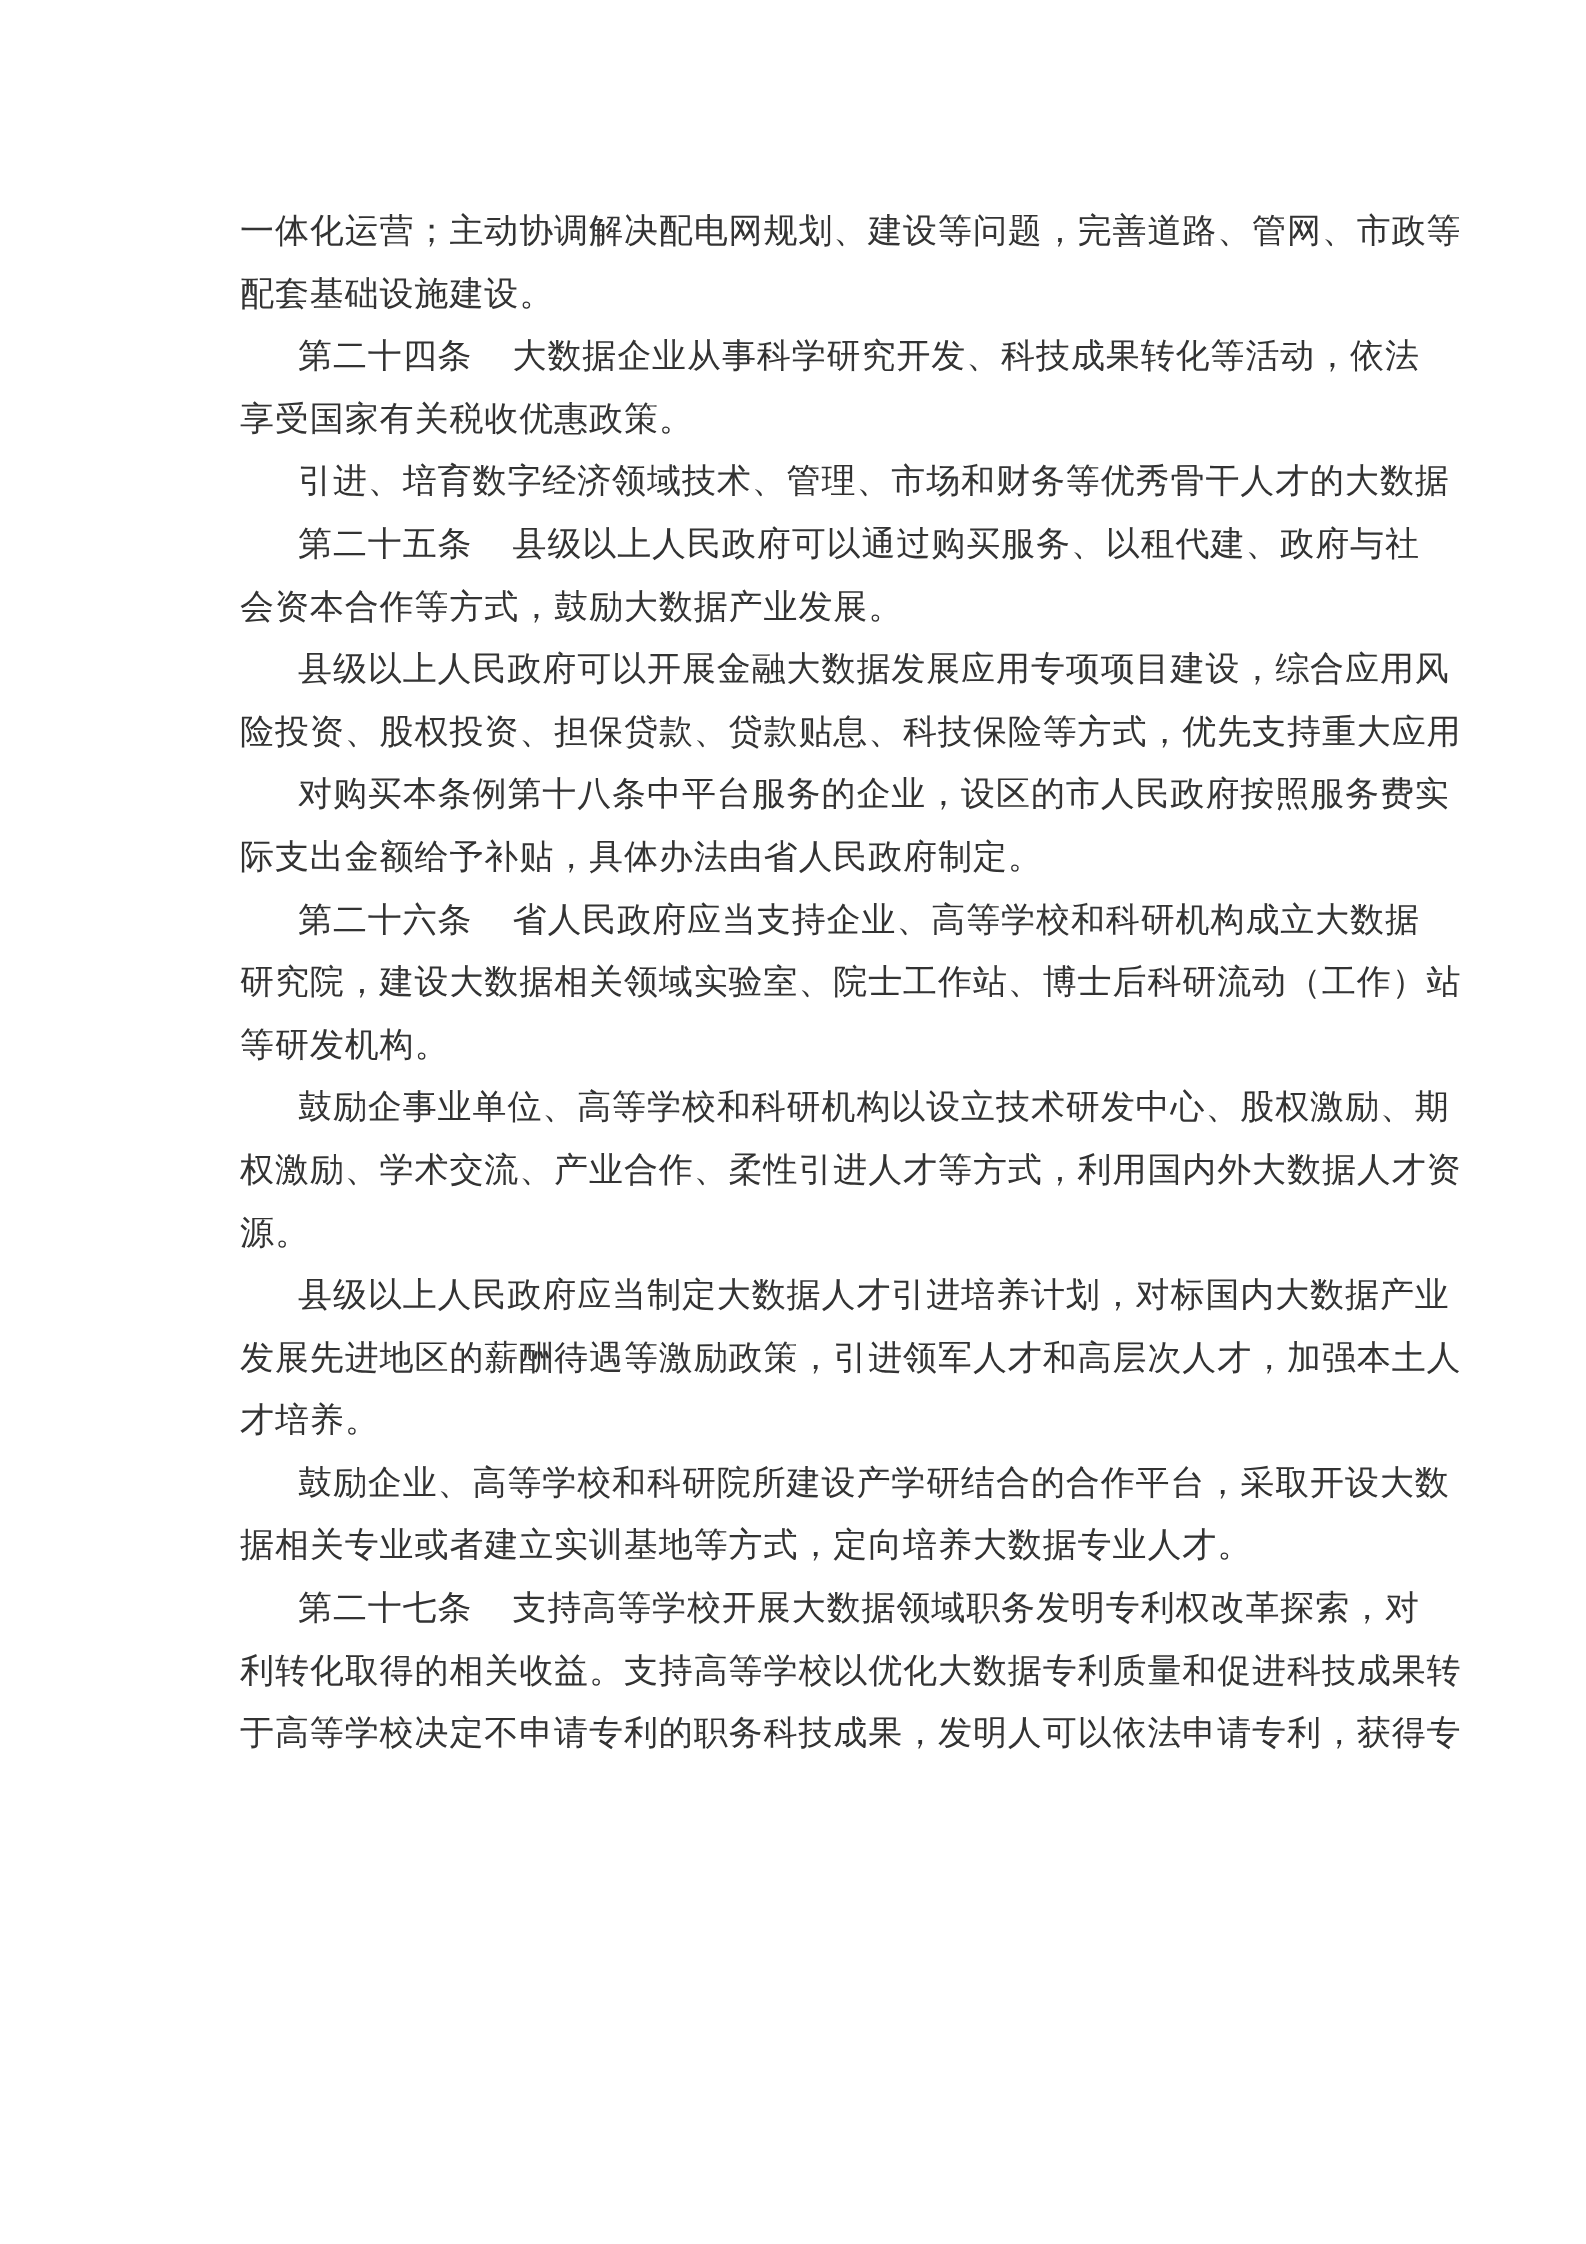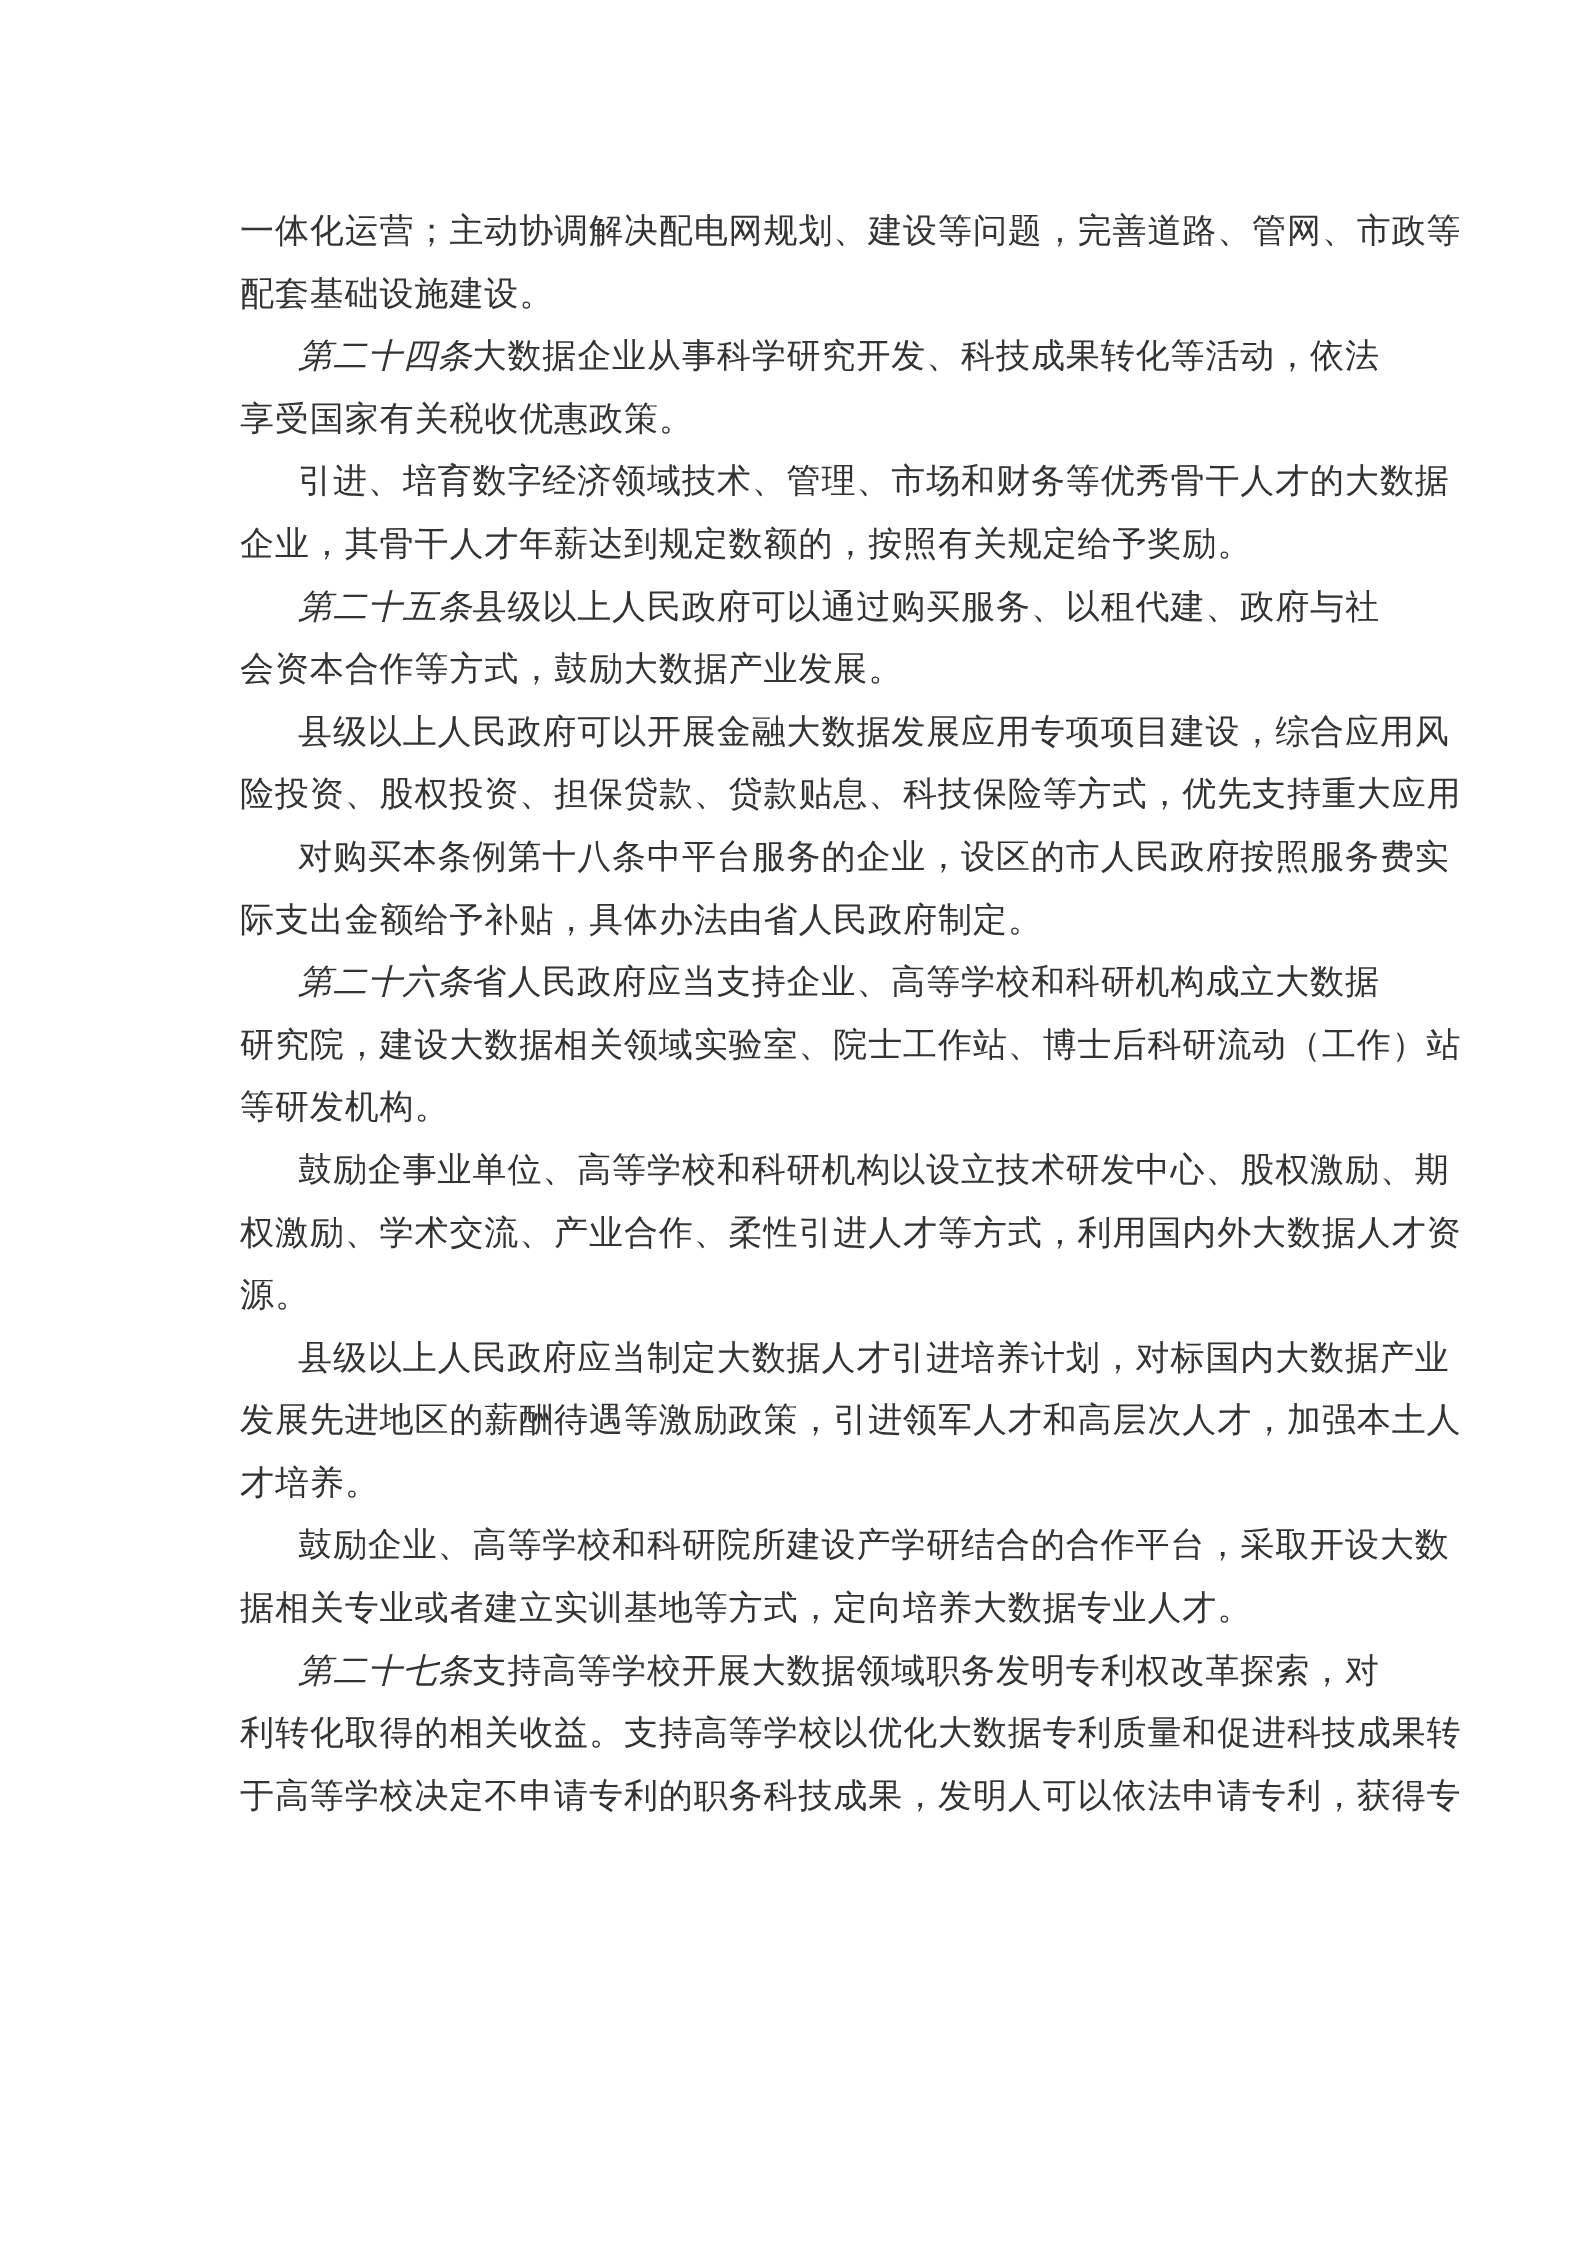--- a/index.html
+++ b/index.html
@@ -24,21 +24,21 @@
       color: #333333;
       letter-spacing: 0.9px;
     }
     .para {
       margin: 0;
       padding: 0;
       text-align: justify;
       text-justify: inter-ideograph;
     }
     .article-no {
-      font-style: italic;
+      margin-right: 40px;
     }
     .line {
       display: block;
       white-space: nowrap;
       text-align: justify;
       text-align-last: justify;
     }
     .line.last {
       text-align-last: left;
     }
@@ -53,21 +53,20 @@
     <span class="line last">配套基础设施建设。</span>
   </div>
 
   <div class="para">
     <span class="line"><span style="display:inline-block;width:58px;"></span><span class="article-no">第二十四条</span><span>大数据企业从事科学研究开发、科技成果转化等活动，依法</span></span>
     <span class="line last">享受国家有关税收优惠政策。</span>
   </div>
 
   <div class="para">
     <span class="line"><span style="display:inline-block;width:58px;"></span><span>引进、培育数字经济领域技术、管理、市场和财务等优秀骨干人才的大数据</span></span>
-    <span class="line last">企业，其骨干人才年薪达到规定数额的，按照有关规定给予奖励。</span>
   </div>
 
   <div class="para">
     <span class="line"><span style="display:inline-block;width:58px;"></span><span class="article-no">第二十五条</span><span>县级以上人民政府可以通过购买服务、以租代建、政府与社</span></span>
     <span class="line last">会资本合作等方式，鼓励大数据产业发展。</span>
   </div>
 
   <div class="para">
     <span class="line"><span style="display:inline-block;width:58px;"></span><span>县级以上人民政府可以开展金融大数据发展应用专项项目建设，综合应用风</span></span>
     <span class="line">险投资、股权投资、担保贷款、贷款贴息、科技保险等方式，优先支持重大应用</span>

